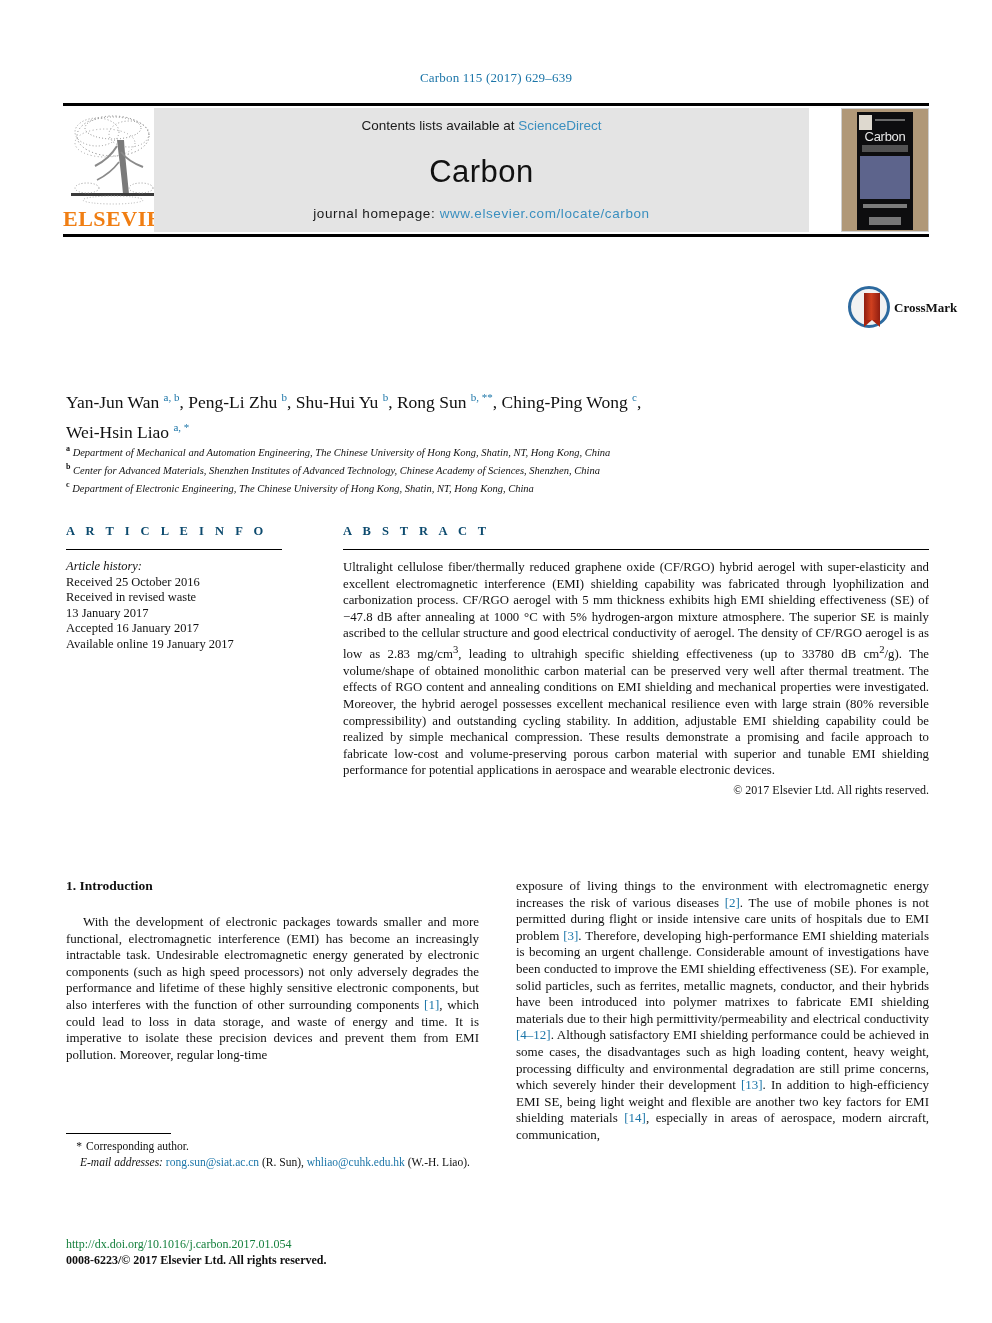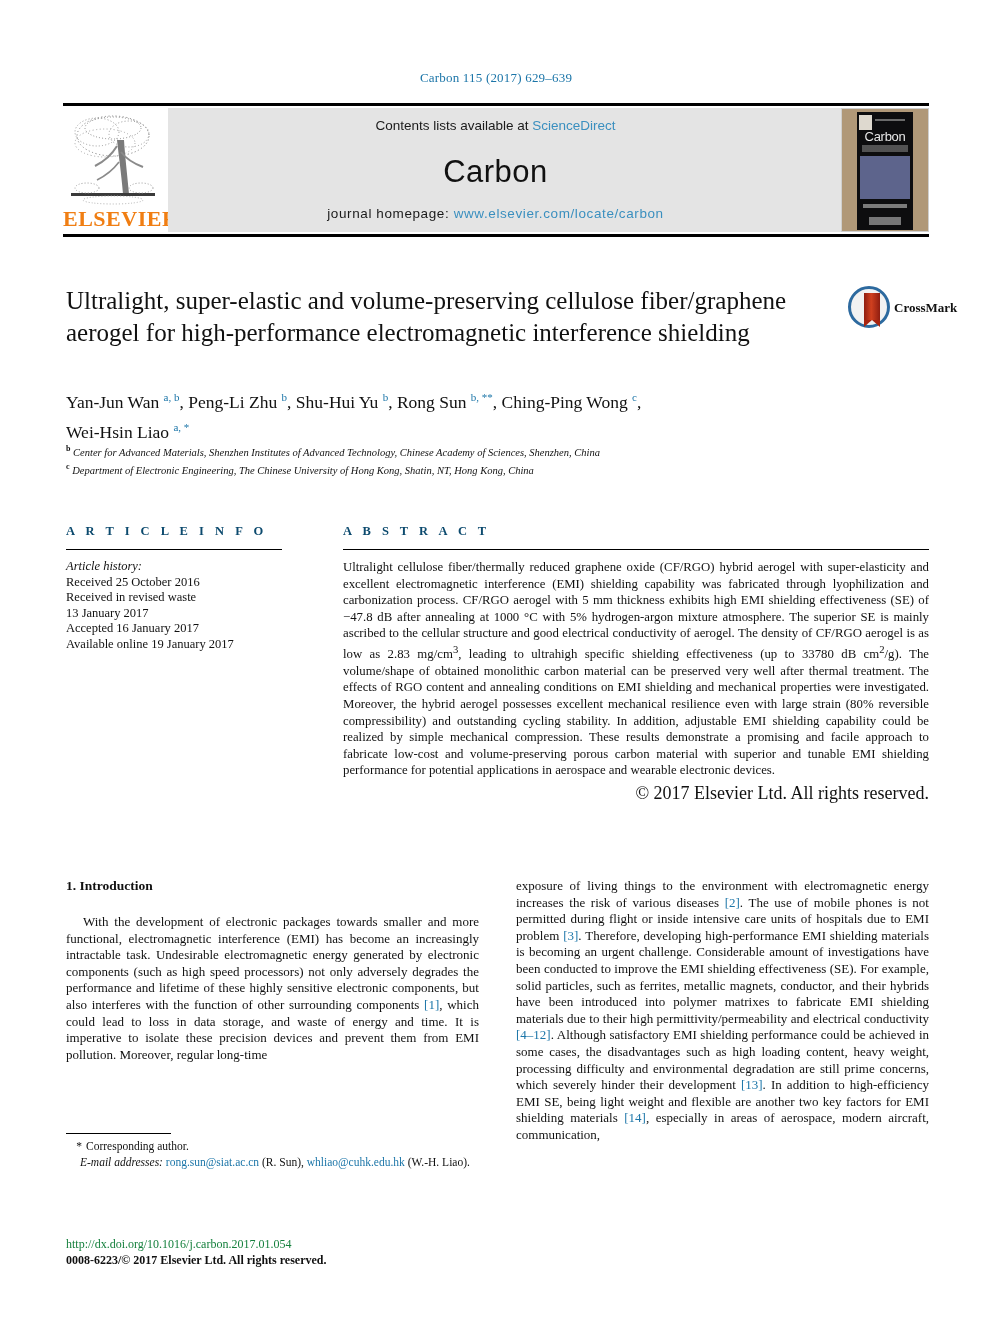--- a/index.html
+++ b/index.html
@@ -65,25 +65,24 @@
     left: 0; top: 98px;
     width: 100px;
     text-align: center;
     font-family: "Liberation Serif", serif;
     font-size: 22px;
     letter-spacing: 0.5px;
     color: #f07e13;
   }
   .banner-grey {
     position: absolute;
-    left: 105px; top: 0;
+    left: 91px; top: 0;
     width: 655px;
     height: 124px;
     background: #e4e4e4;
-    padding-left: 46px;
   }
   .contents-line {
     position: absolute;
     left: 0; top: 10px;
     width: 655px;
     text-align: center;
     font-family: "Liberation Sans", sans-serif;
     font-size: 13.5px;
     color: #1a1a1a;
   }
@@ -321,21 +320,21 @@
     font-family: "Liberation Serif", serif;
     font-size: 12.8px;
     line-height: 16.6px;
     text-align: justify;
     color: #111;
   }
   .abs-copy {
     margin-top: 4px;
     text-align: right;
     font-family: "Liberation Serif", serif;
-    font-size: 18px;
+    font-size: 12px;
     color: #111;
   }
 
   
   .col-left {
     position: absolute;
     left: 66px; top: 878px;
     width: 413px;
   }
   .col-right {
@@ -467,39 +466,39 @@
         <div class="cover-sub"></div>
         <div class="cover-img"></div>
         <div class="cover-cap"></div>
         <div class="cover-foot"></div>
       </div>
     </div>
   </div>
 
   <div class="banner-rule-bottom"></div>
 
-  <div class="title">Ultralight, super-elastic and volume-preserving cellulose fiber/graphene aerogel for high-performance electromagnetic interference shielding</div>
 
   <div class="crossmark">
     <div class="crossmark-disc">
       <div class="crossmark-ribbon"></div>
     </div>
     <div class="crossmark-word">CrossMark</div>
   </div>
 
   <div class="authors">
     <div>
       <span><span>Yan-Jun Wan </span><sup>a, b</sup></span><span><span>, Peng-Li Zhu </span><sup>b</sup></span><span><span>, Shu-Hui Yu </span><sup>b</sup></span><span><span>, Rong Sun </span><sup>b, **</sup></span><span><span>, Ching-Ping Wong </span><sup>c</sup></span><span>,</span>
     </div>
     <div>
       <span><span>Wei-Hsin Liao </span><sup>a, *</sup></span>
     </div>
   </div>
 
   <div class="affils">
+    <div><sup>a</sup> <span>Department of Mechanical and Automation Engineering, The Chinese University of Hong Kong, Shatin, NT, Hong Kong, China</span></div>
     <div><sup>b</sup> <span>Center for Advanced Materials, Shenzhen Institutes of Advanced Technology, Chinese Academy of Sciences, Shenzhen, China</span></div>
     <div><sup>c</sup> <span>Department of Electronic Engineering, The Chinese University of Hong Kong, Shatin, NT, Hong Kong, China</span></div>
   </div>
 
   <div class="info-col">
     <div class="sec-head">A R T I C L E   I N F O</div>
     <div class="info-rule"></div>
     <div class="info-body">
       <div class="ital">Article history:</div>
       <div>Received 25 October 2016</div>

